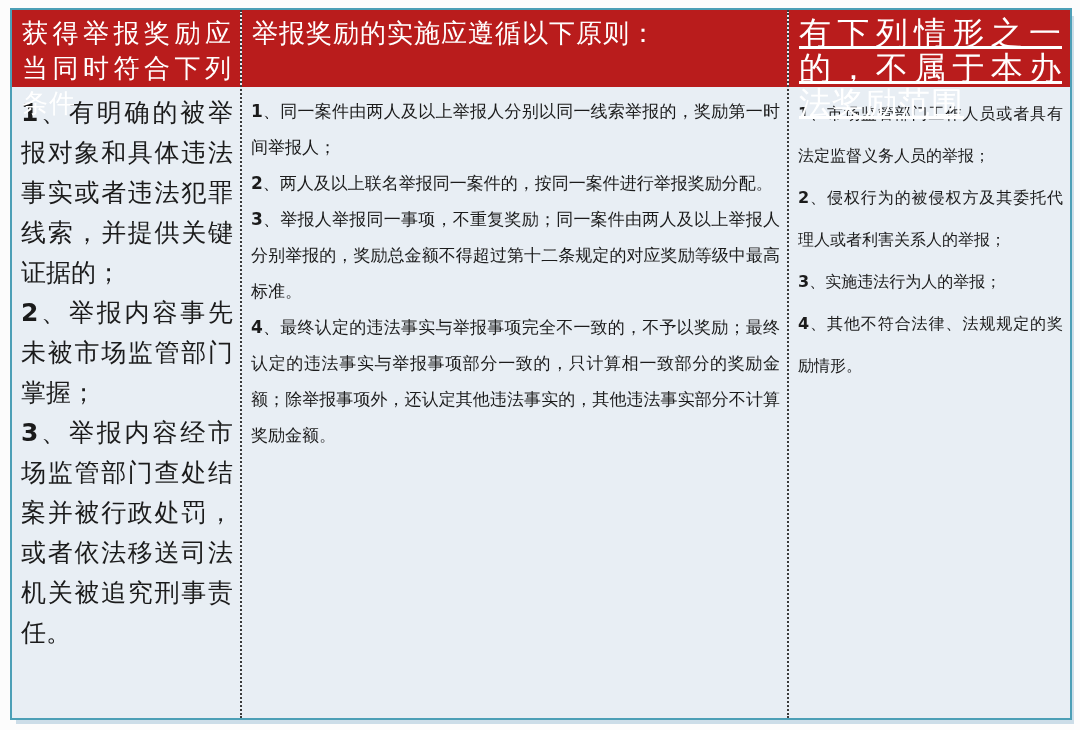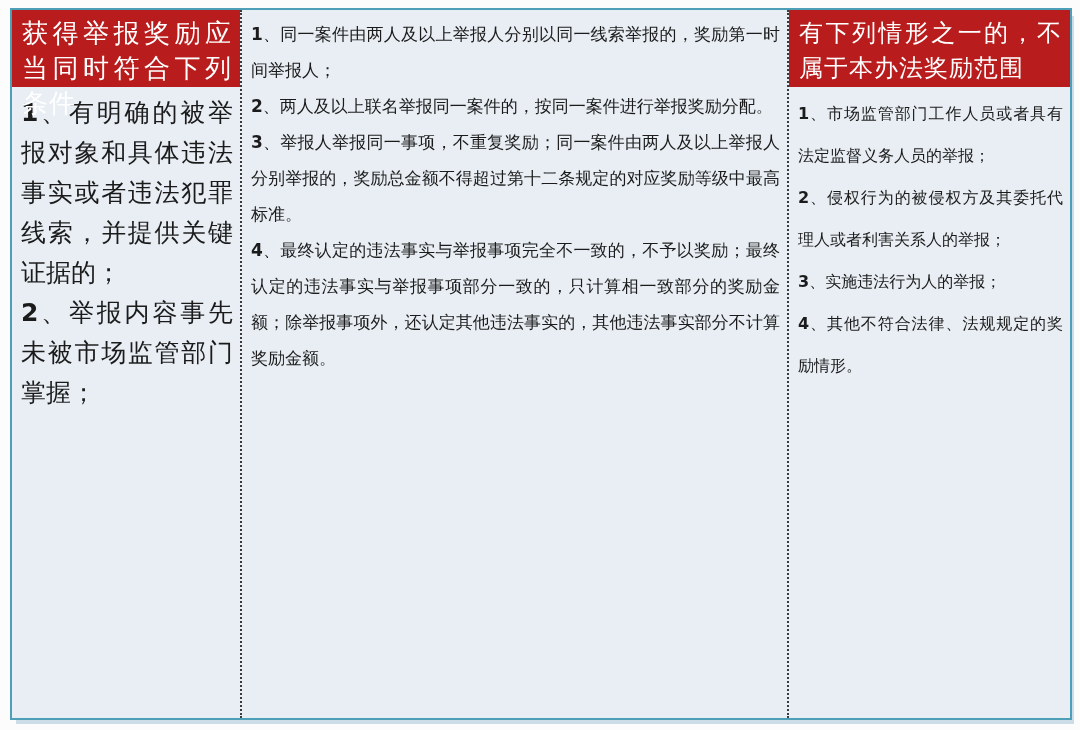--- a/index.html
+++ b/index.html
@@ -45,21 +45,21 @@
     font-size: 26px;
     line-height: 35px;
     padding: 6px 8px 0 10px;
     letter-spacing: 1px;
     text-align: justify;
     text-justify: inter-character;
     flex: 0 0 auto;
     overflow: visible;
     z-index: 1;
   }
-  .col-exclusions .col-header { font-size: 24px; }
+  .col-exclusions .col-header { font-size: 32px; text-decoration: underline; }
 
   .col-body {
     flex: 1;
     box-sizing: border-box;
     padding: 6px 7px 0 9px;
     color: #1b1b1b;
     text-align: justify;
     text-justify: inter-character;
   }
   .col-body p { margin: 0; }
@@ -76,24 +76,26 @@
 </head>
 <body>
 
 <div class="reward-table">
 
   <div class="col col-conditions">
     <div class="col-header">获得举报奖励应当同时符合下列条件</div>
     <div class="col-body">
       <p><b>1</b>、有明确的被举报对象和具体违法事实或者违法犯罪线索，并提供关键证据的；</p>
       <p><b>2</b>、举报内容事先未被市场监管部门掌握；</p>
+      <p><b>3</b>、举报内容经市场监管部门查处结案并被行政处罚，或者依法移送司法机关被追究刑事责任。</p>
     </div>
   </div>
 
   <div class="col col-principles">
+    <div class="col-header">举报奖励的实施应遵循以下原则：</div>
     <div class="col-body">
       <p><b>1</b>、同一案件由两人及以上举报人分别以同一线索举报的，奖励第一时间举报人；</p>
       <p><b>2</b>、两人及以上联名举报同一案件的，按同一案件进行举报奖励分配。</p>
       <p><b>3</b>、举报人举报同一事项，不重复奖励；同一案件由两人及以上举报人分别举报的，奖励总金额不得超过第十二条规定的对应奖励等级中最高标准。</p>
       <p><b>4</b>、最终认定的违法事实与举报事项完全不一致的，不予以奖励；最终认定的违法事实与举报事项部分一致的，只计算相一致部分的奖励金额；除举报事项外，还认定其他违法事实的，其他违法事实部分不计算奖励金额。</p>
     </div>
   </div>
 
   <div class="col col-exclusions">
     <div class="col-header">有下列情形之一的，不属于本办法奖励范围</div>

